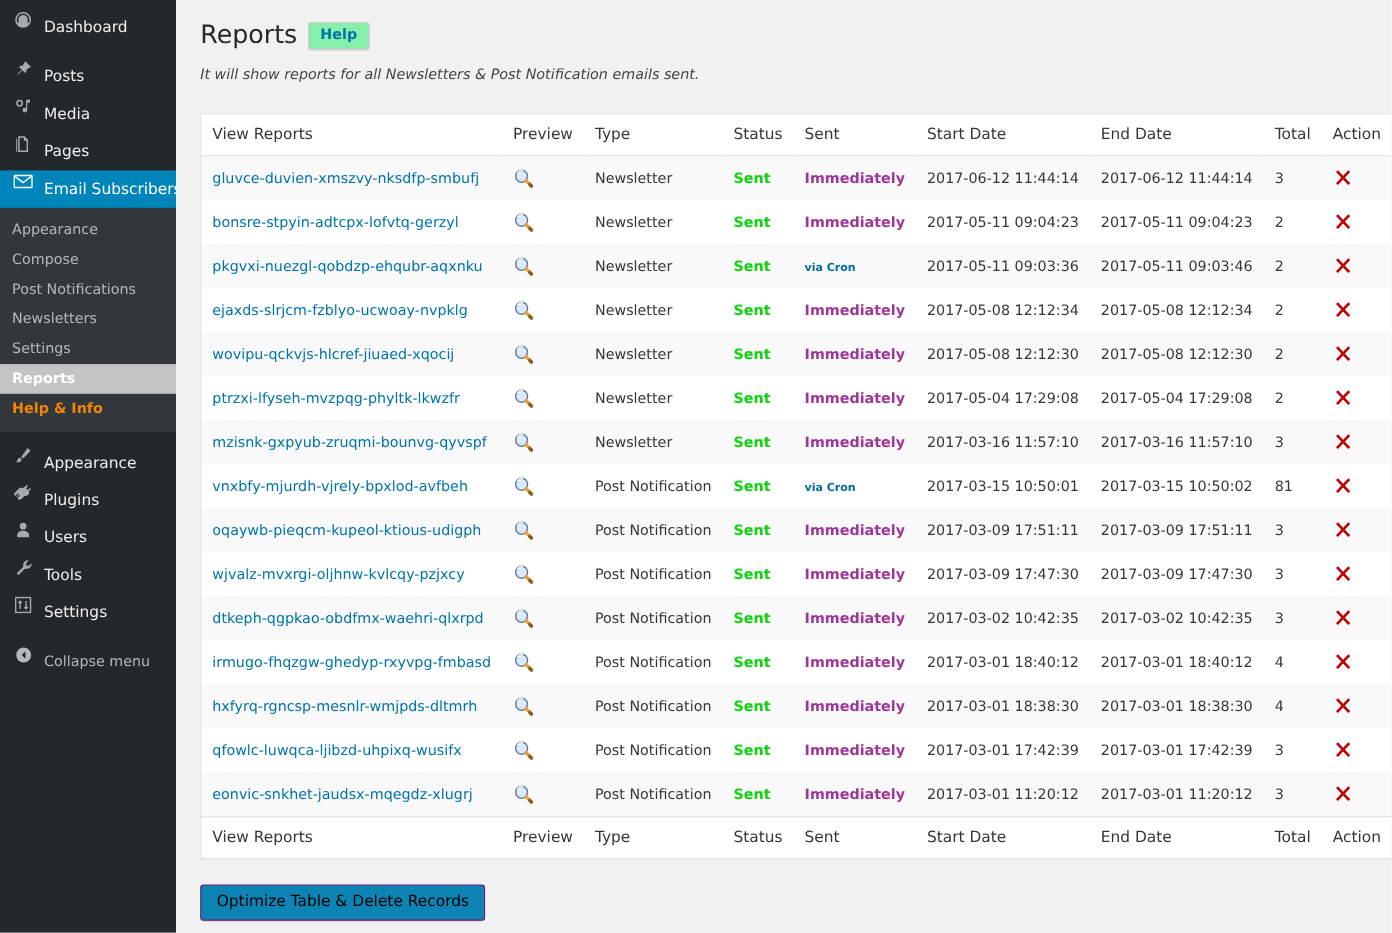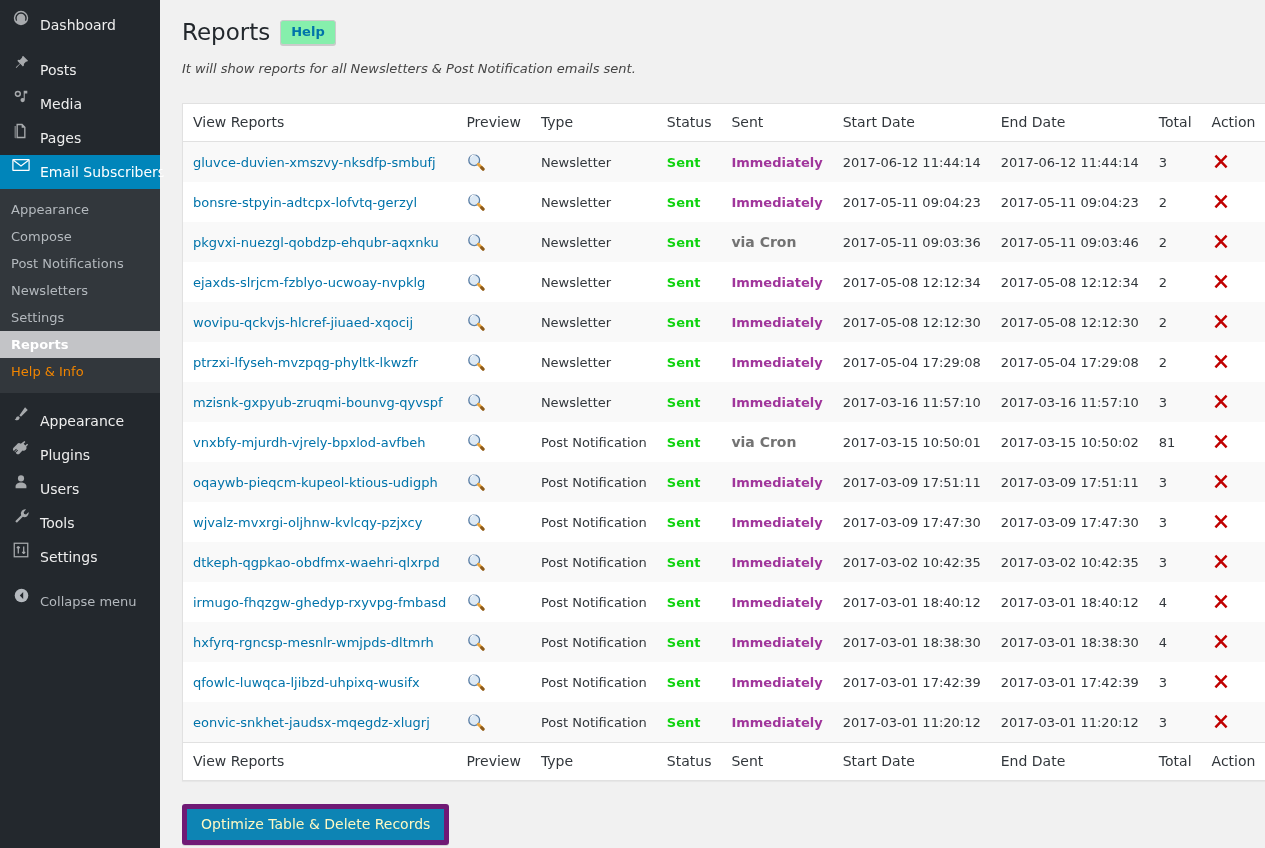--- a/index.html
+++ b/index.html
@@ -73,21 +73,21 @@
     cursor: pointer;
     line-height: 15px;
   }
   .submenu-item.active {
     background: #c3c4c7;
     color: #fff;
     font-weight: bold;
   }
   .submenu-item.help {
     color: #f18500;
-    font-weight: normal;
+    font-weight: bold;
   }
 
   .collapse-item { color: #b4b9be; font-size: 13px; }
   .collapse-item .mi-icon { color: #b4b9be; }
 
   
   #main {
     flex: 1;
     background: #f1f1f1;
     padding: 10px 22px 0 22px;
@@ -168,21 +168,21 @@
   .col-action { width: 58px; }
 
   a.report-link {
     color: #0073aa;
     text-decoration: none;
     cursor: pointer;
   }
 
   .status-sent { color: #0fd30f; font-weight: bold; font-size: 13px; }
   .sent-immediately { color: #a0359b; font-weight: bold; font-size: 13px; }
-  .sent-cron { color: #737373; font-weight: bold; font-size: 14px; }
+  .sent-cron { color: #0369a1; font-weight: bold; font-size: 10px; }
 
   
   .preview-icon {
     display: inline-block;
     width: 20px; height: 20px;
     position: relative;
     cursor: pointer;
     vertical-align: middle;
   }
   
@@ -191,23 +191,23 @@
     width: 18px; height: 18px;
     cursor: pointer;
     vertical-align: middle;
   }
 
   
   .optimize-btn {
     margin-top: 23px;
     display: inline-block;
     background: #0d84b4;
-    border: 5px solid #701a75;
+    border: 1px solid #701a75;
     border-radius: 3px;
-    color: #fef9c3;
+    color: #000000;
     font-size: 14px;
     padding: 7px 14px 8px 14px;
     cursor: pointer;
     box-shadow: 0 1px 0 rgba(0,0,0,.12);
     line-height: 16px;
   }
 </style>
 </head>
 <body>
 

